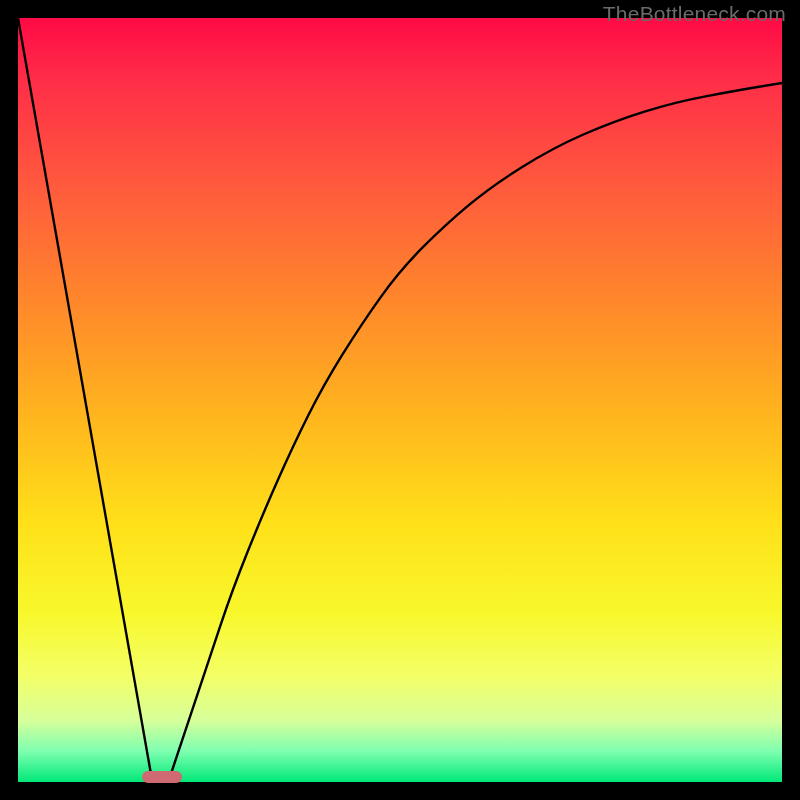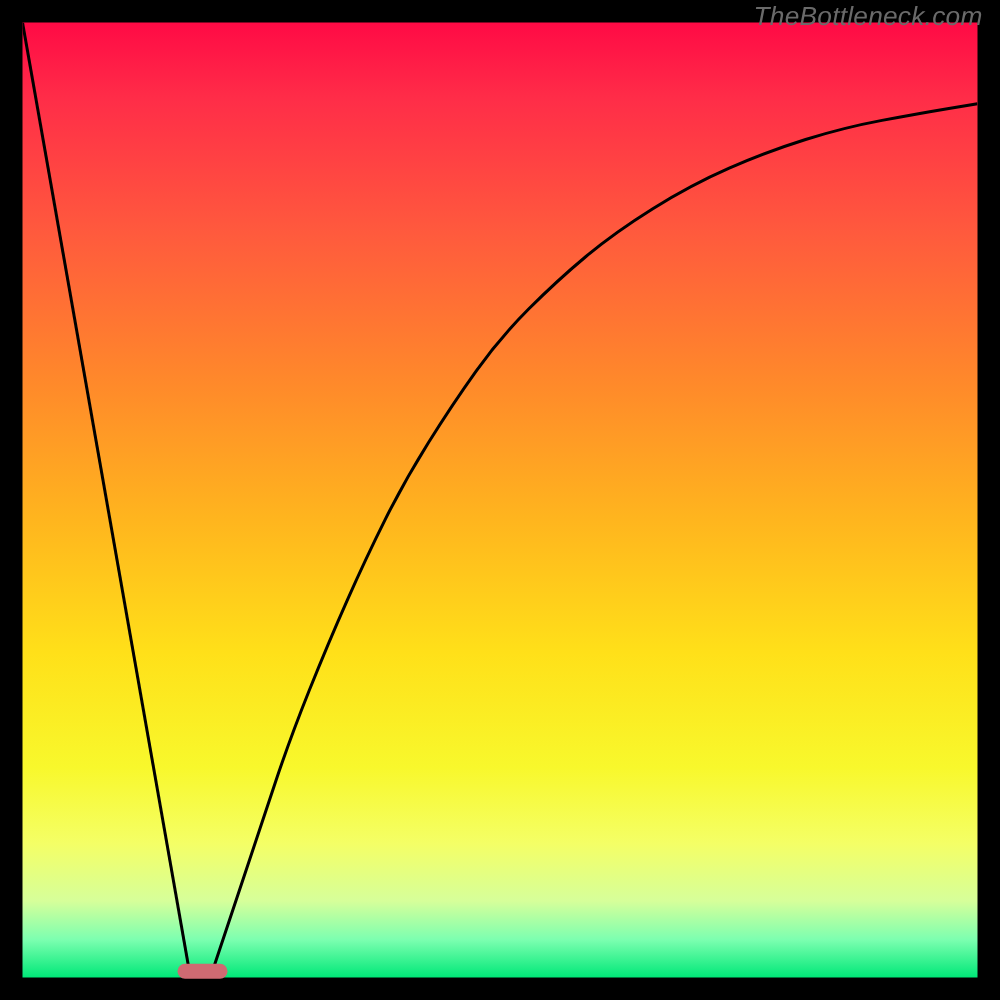--- a/index.html
+++ b/index.html
@@ -41,21 +41,20 @@
   .watermark {
     position: absolute;
     top: 2px;
     right: 14px;
     color: #6a6a6a;
     font-size: 21px;
     font-weight: 400;
     letter-spacing: 0.2px;
     user-select: none;
     z-index: 5;
-    font-style: italic;
   }
   svg.curves {
     position: absolute;
     left: 0;
     top: 0;
     width: 764px;
     height: 764px;
   }
   .marker {
     position: absolute;

